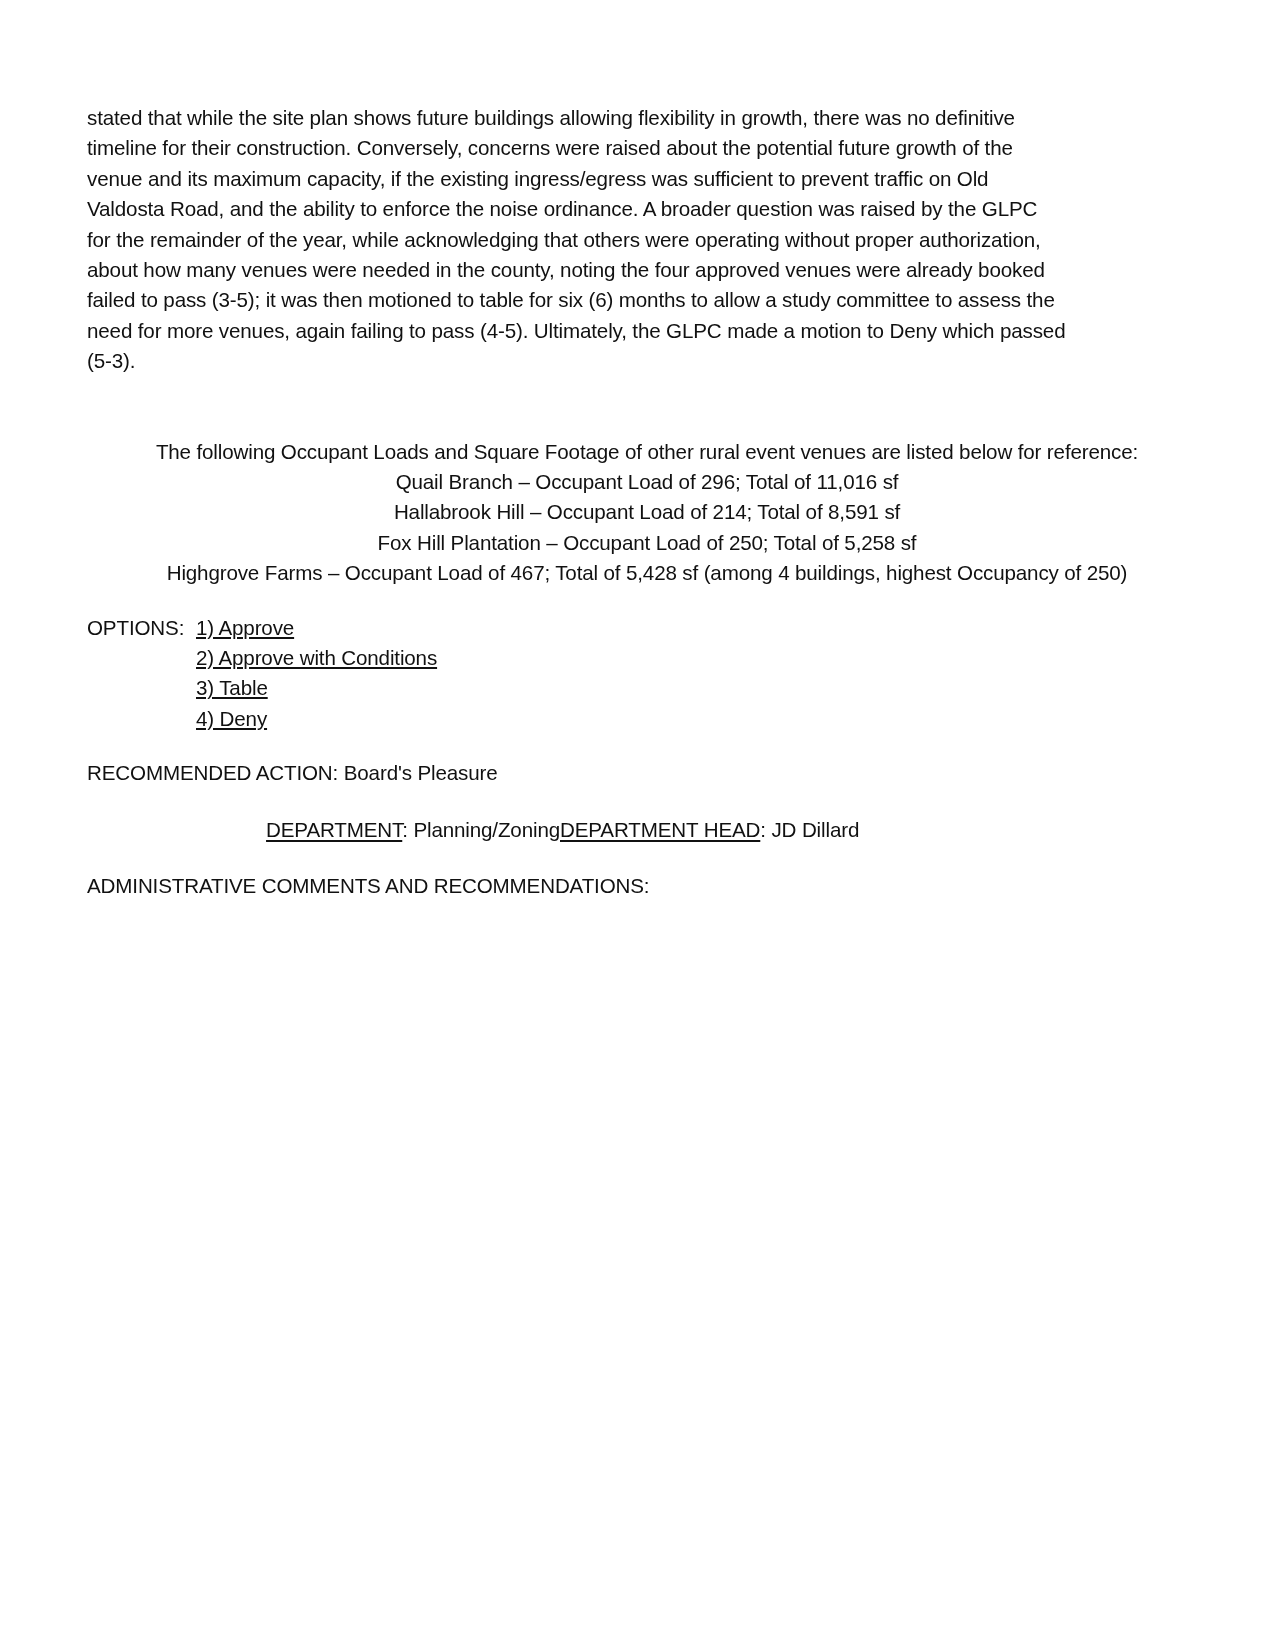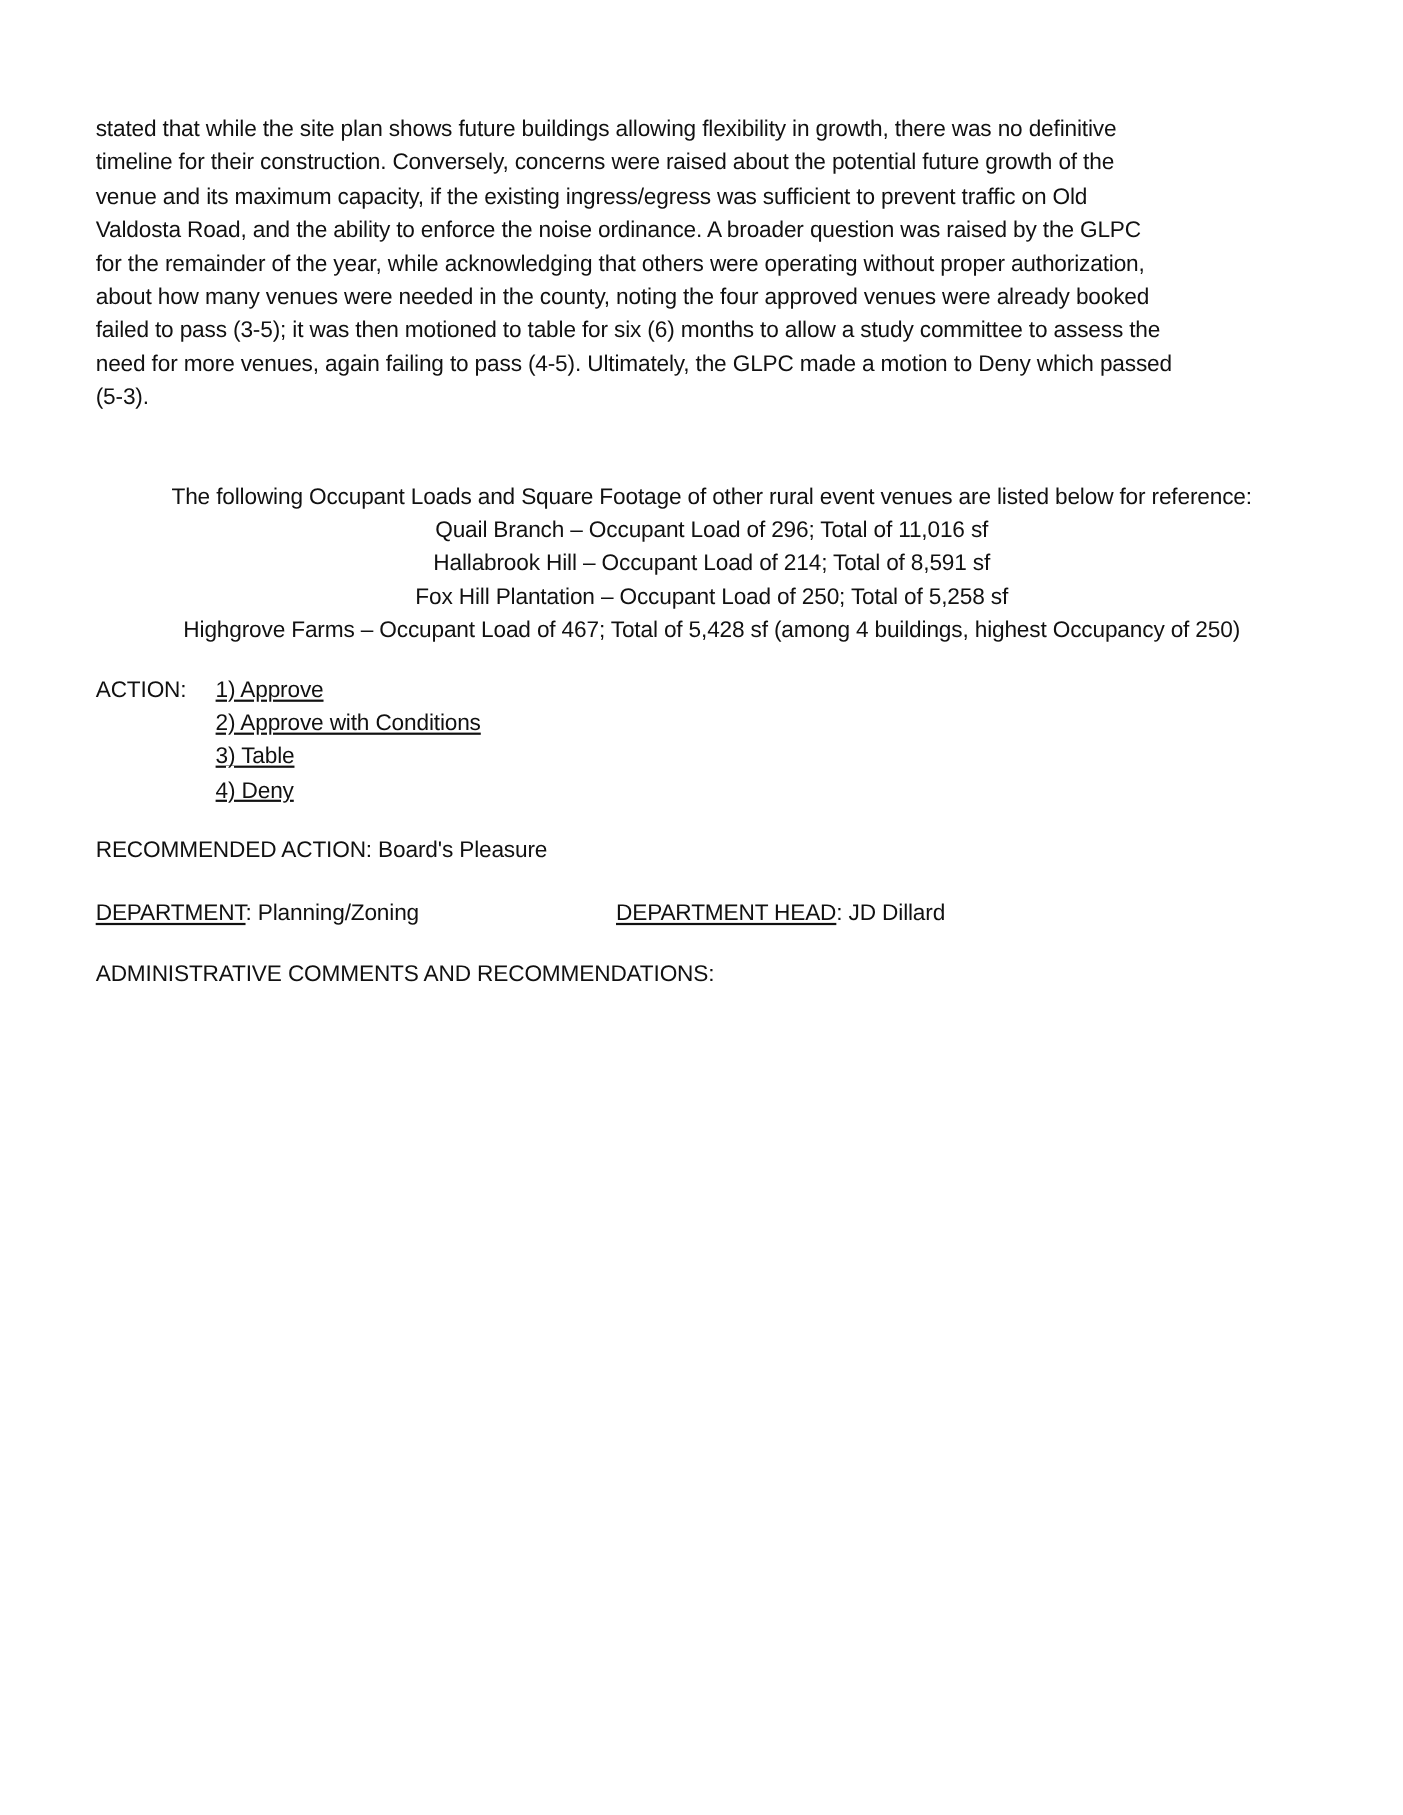--- a/index.html
+++ b/index.html
@@ -58,20 +58,21 @@
     .options-list li {
       display: block;
       height: 30.4px;
     }
     .recommended {
       margin-top: 24px;
     }
     .dept-row {
       margin-top: 26px;
       display: flex;
+      text-align: right;
     }
     .dept-col {
       width: 473px;
       flex: none;
     }
     .u {
       text-decoration: underline;
       text-underline-offset: 3px;
       text-decoration-thickness: 1.5px;
     }
@@ -98,21 +99,21 @@
 
   <div class="intro-block">
     <span class="venue-line">The following Occupant Loads and Square Footage of other rural event venues are listed below for reference:</span>
     <span class="venue-line">Quail Branch – Occupant Load of 296; Total of 11,016 sf</span>
     <span class="venue-line">Hallabrook Hill – Occupant Load of 214; Total of 8,591 sf</span>
     <span class="venue-line">Fox Hill Plantation – Occupant Load of 250; Total of 5,258 sf</span>
     <span class="venue-line">Highgrove Farms – Occupant Load of 467; Total of 5,428 sf (among 4 buildings, highest Occupancy of 250)</span>
   </div>
 
   <div class="options">
-    <span class="options-label">ACTION:</span>
+    <span class="options-label">OPTIONS:</span>
     <ul class="options-list">
       <li>1) Approve</li>
       <li>2) Approve with Conditions</li>
       <li>3) Table</li>
       <li>4) Deny</li>
     </ul>
   </div>
 
   <div class="recommended">
     <span>RECOMMENDED ACTION:</span>

